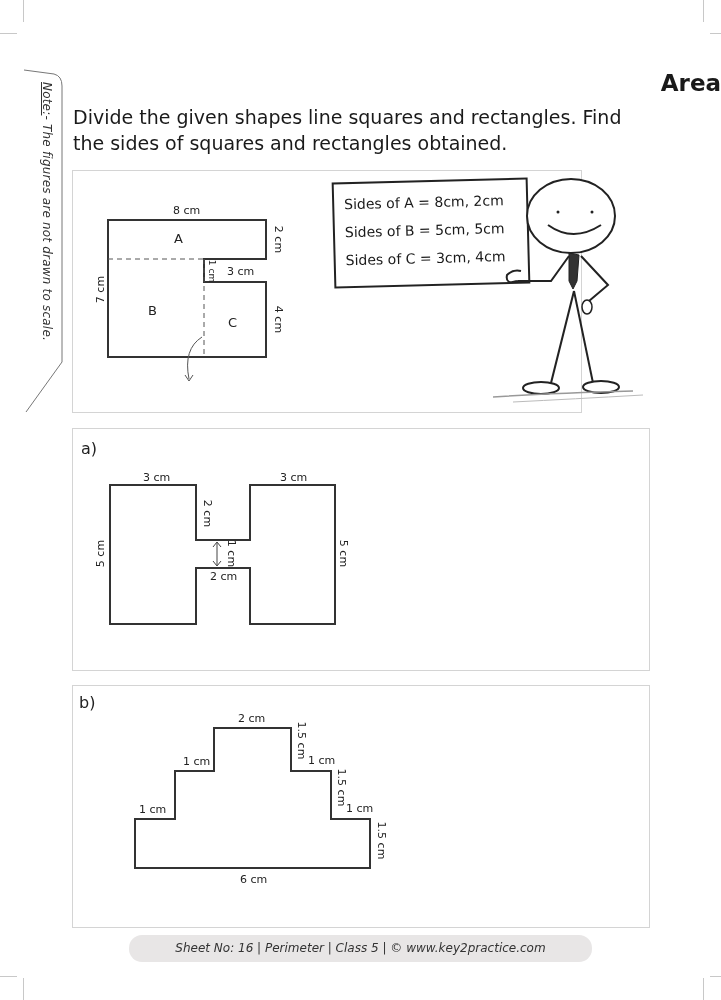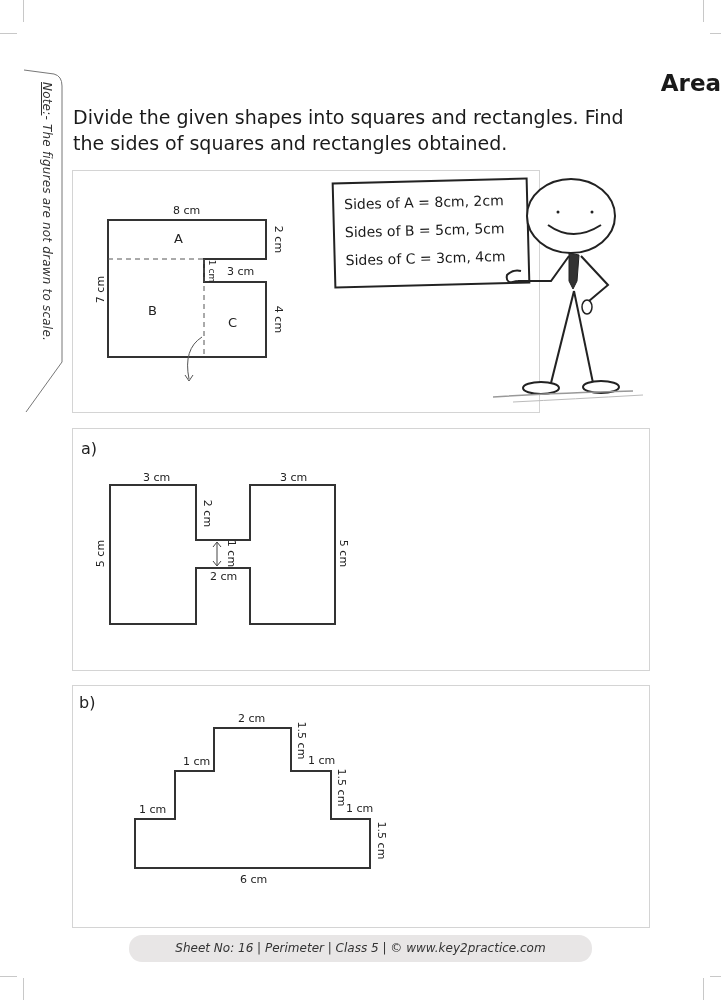--- a/index.html
+++ b/index.html
@@ -37,23 +37,23 @@
 <div class="note-tab">
   <svg width="80" height="420">
     <path d="M24 70 L54 74 Q62 76 62 86 L62 362 L26 412" fill="none" stroke="#777" stroke-width="1"></path>
   </svg>
   <div class="note-text">
     <span class="u">Note:</span><span>- The figures are not drawn to scale.</span>
   </div>
 </div>
 
 <div class="title">Area</div>
-<div class="instructions">Divide the given shapes into squares and rectangles. Find the sides of squares and rectangles obtained.</div>
+<div class="instructions">Divide the given shapes line squares and rectangles. Find the sides of squares and rectangles obtained.</div>
 
-<div class="box" style="left:72px;top:170px;width:468px;height:243px;">
+<div class="box" style="left:72px;top:170px;width:510px;height:243px;">
   <svg class="fig" width="578" height="243">
 
     <path d="M35 49 L193 49 L193 88 L131 88 L131 111 L193 111 L193 186 L35 186 Z" fill="none" stroke="#333" stroke-width="2"></path>
 
     <line x1="35" y1="88" x2="131" y2="88" stroke="#555" stroke-width="1" stroke-dasharray="5,4"></line>
     <line x1="131" y1="88" x2="131" y2="186" stroke="#555" stroke-width="1" stroke-dasharray="5,4"></line>
 
     <path d="M129 166 Q110 178 116 208" fill="none" stroke="#555" stroke-width="1"></path>
     <path d="M112 204 L116 210 L120 204" fill="none" stroke="#555" stroke-width="1"></path>
   </svg>

